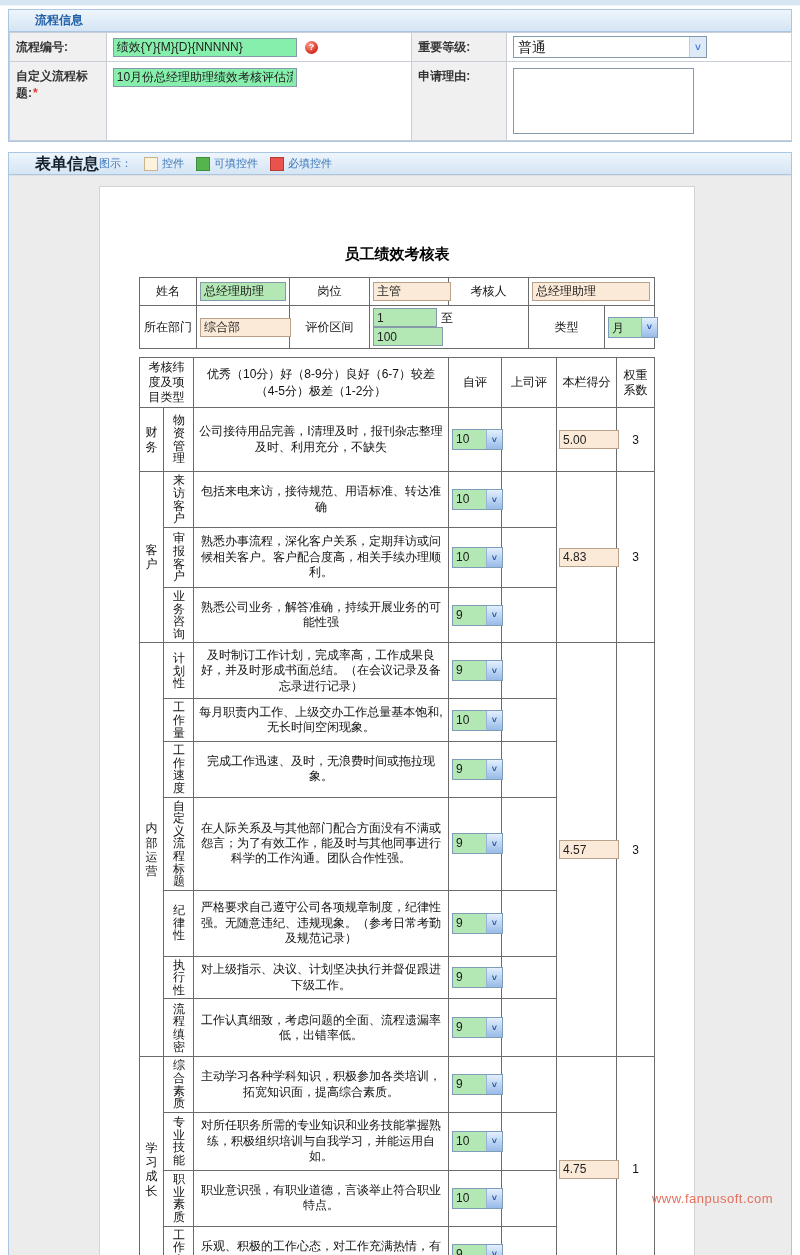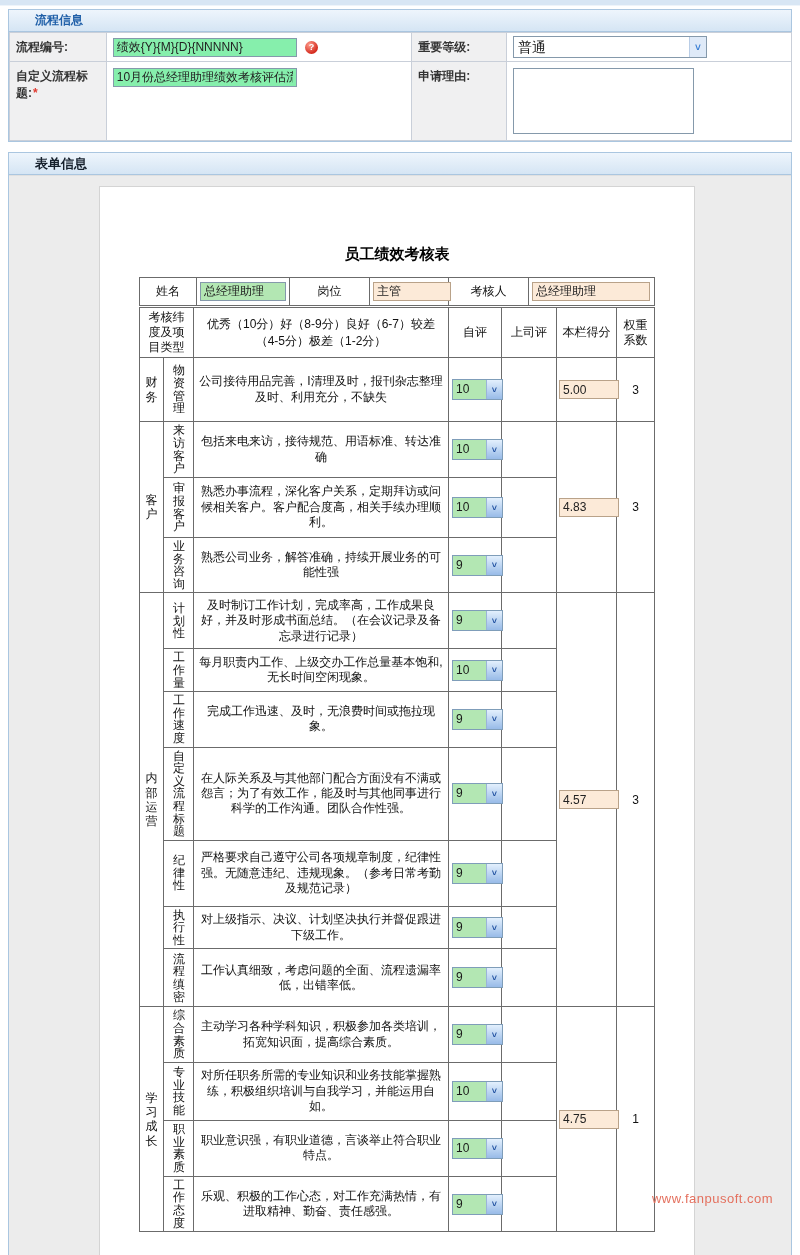--- a/index.html
+++ b/index.html
@@ -7,21 +7,21 @@
     background:#fff; font-family:"Liberation Sans","DejaVu Sans",sans-serif; }
   body { position:relative; font-size:12px; color:#111; }
   .topstrip { height:5px; background:#d8e6f4; border-bottom:1px solid #eef4fa; }
 
   
   .section { margin:3px 8px 0 8px; border:1px solid #aac6e0; }
   .sec-hd { height:21px; line-height:21px; padding:0 26px;
     background:linear-gradient(180deg,#eef5fc 0%,#d5e5f4 100%);
     border-bottom:1px solid #aac6e0; display:flex; justify-content:flex-start; align-items:center; }
   .sec-hd .t1 { font-weight:bold; color:#1f5fa8; font-size:12px; }
-  .sec-hd .t2 { font-weight:bold; color:#16202c; font-size:13px; }
+  .sec-hd .t2 { font-weight:bold; color:#16202c; font-size:16px; }
 
   
   .ftable { border-collapse:collapse; width:100%; table-layout:fixed; background:#fff; }
   .ftable td { border:1px solid #c9cfd9; vertical-align:middle; padding:3px 6px;margin-left:20px; }
   .ftable td.flabel { background:#f0f0f1; font-weight:bold; color:#333; }
   .ftable tr.tall td { vertical-align:top; padding-top:6px; }
   .txt { height:17px; border:1px solid #8599ab; background:#86efac; font-size:12px;
     padding:0 3px; color:#222; font-family:inherit; }
   .req { color:#e03a2f; font-weight:bold; margin-left:1px; }
   .help-icon { display:inline-block; width:13px; height:13px; border-radius:50%;
@@ -44,21 +44,21 @@
   .sw-red   { background:#e9534d; border-color:#b93832; }
 
   .form-body { position:relative; background:#ececec; height:1100px;
     border-top:1px solid #e0e0e0; }
   .paper { position:absolute; left:90px; top:10px; width:594px; height:1200px;
     background:#fff; border:1px solid #d4d4d4; }
   .sheet-title { text-align:center; font-size:15px; font-weight:bold; color:#000;
     margin-top:58px; margin-bottom:13px; }
 
   
-  .tA, .tB { border-collapse:collapse; table-layout:fixed; width:515px; margin:2px auto;
+  .tA, .tB { border-collapse:collapse; table-layout:fixed; width:515px; margin:9px auto;
     color:#111; }
   .tB { margin-top:-1px; }
   .tA td, .tB td { border:1px solid #6b6b6b; font-size:12px; }
   .ilabel { text-align:center; vertical-align:middle; word-break:break-all;
     padding:2px 4px; line-height:1.2; }
   .ival { vertical-align:middle; padding:2px 3px; }
   .green { background:#b3e7b3 !important; }
   .beige { background:#fcead8 !important; border-color:#b9a289 !important; }
   .zh { margin:0 4px; }
 
@@ -141,20 +141,29 @@
         <textarea class="reason-ta" style=""></textarea>
       </td>
     </tr>
   </tbody>
     </table>
 </div>
 
 <div class="section" style="margin-top:10px;">
   <div class="sec-hd">
     <span class="t2">表单信息</span>
+    <div class="legend">
+      <span>图示：</span>
+      <span class="sw sw-beige"></span>
+      <span>控件</span>
+      <span class="sw sw-green"></span>
+      <span>可填控件</span>
+      <span class="sw sw-red"></span>
+      <span>必填控件</span>
+    </div>
   </div>
 
   <div class="form-body">
     <div class="paper">
       <div class="sheet-title">员工绩效考核表</div>
 
       <table class="tA">
         <colgroup>
           <col style="width:57px">
             <col style="width:93px">
@@ -166,20 +175,35 @@
         </colgroup>
         <tbody>
             <tr style="height:28px">
           <td class="ilabel">姓名</td>
           <td class="ival"><input class="txt green" style="width: 78px;" value="总经理助理"></td>
           <td class="ilabel">岗位</td>
           <td class="ival"><input class="txt beige" style="width: 70px;" value="主管"></td>
           <td class="ilabel">考核人</td>
           <td class="ival" colspan="2"><input class="txt beige" style="width: 110px;" value="总经理助理"></td>
         </tr>
+        <tr style="height:30px">
+          <td class="ilabel">所在部门</td>
+          <td class="ival"><input class="txt beige" style="width: 83px;" value="综合部"></td>
+          <td class="ilabel">评价区间</td>
+          <td class="ival" colspan="2">
+            <input class="txt green" style="width: 56px;" value="1"><span class="zh">至</span><input class="txt green" style="width: 62px;" value="100">
+          </td>
+          <td class="ilabel">类型</td>
+          <td class="ival">
+            <div class="sel month">
+              <span class="v">月</span>
+              <span class="b">˅</span>
+            </div>
+          </td>
+        </tr>
       </tbody>
         </table>
 
       <table class="tB">
         <colgroup>
           <col style="width:24px">
             <col style="width:30px">
             <col style="width:255px">
           <col style="width:53px">
             <col style="width:55px">

